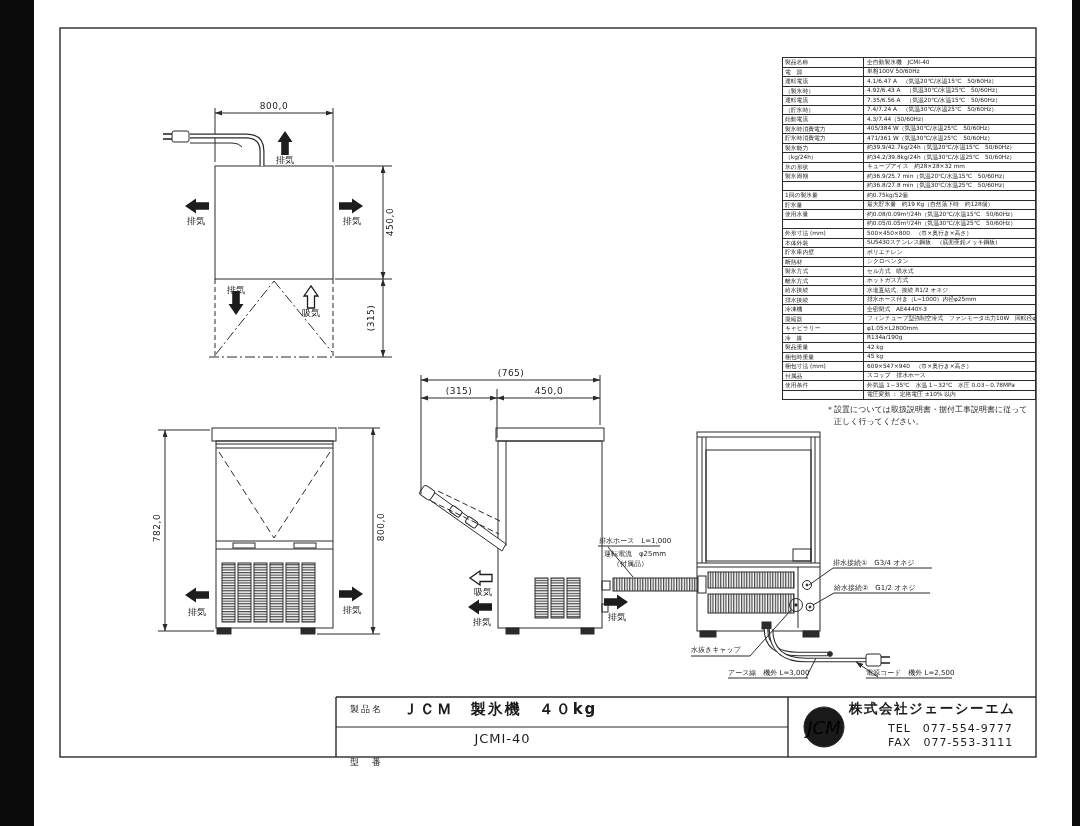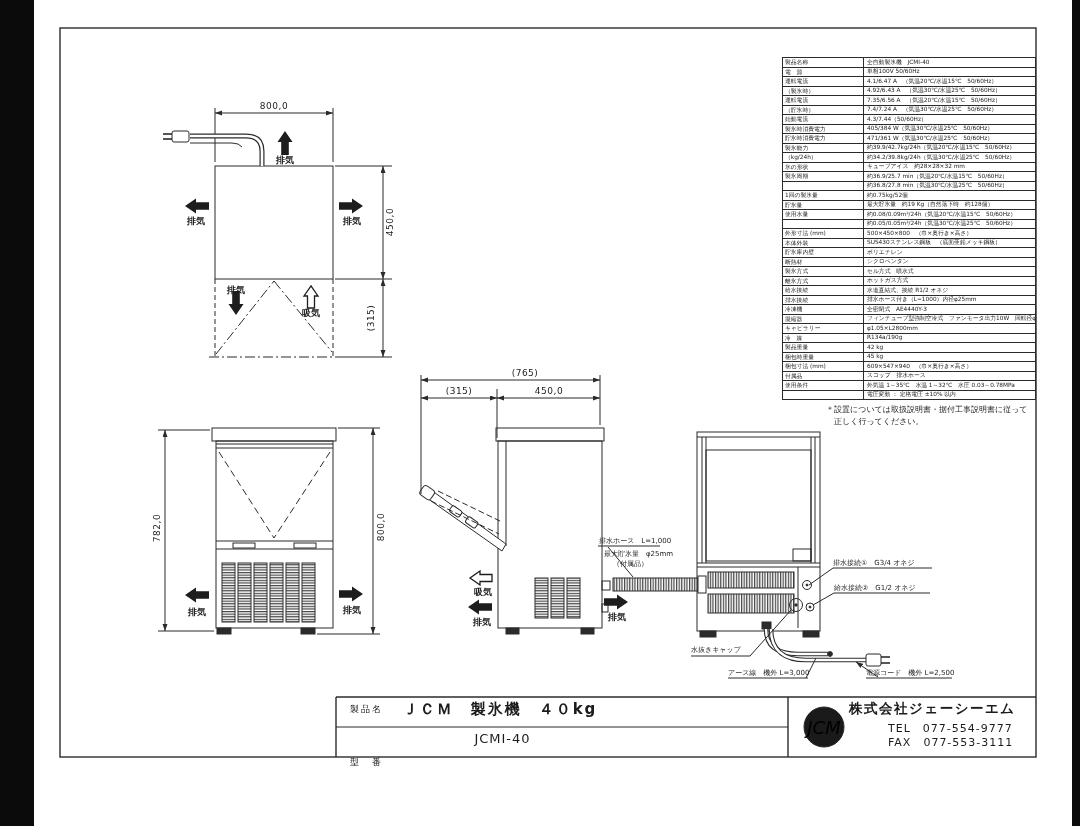--- a/index.html
+++ b/index.html
@@ -7,21 +7,21 @@
     width:1080px;height:826px;position:relative;background:#ffffff;
     font-family:"DejaVu Sans","Liberation Sans",sans-serif;color:#1c1c1c;
     overflow:hidden;
   }
   .edge{position:absolute;top:0;height:826px;background:#0b0b0b;}
   #edgeL{left:0;width:34px;}
   #edgeR{right:0;width:8px;}
   svg{position:absolute;left:0;top:0;}
   .dim{position:absolute;font-size:9px;white-space:nowrap;transform:translate(-50%,-50%);letter-spacing:.5px;}
   .rot{transform:translate(-50%,-50%) rotate(-90deg);}
-  .lbl{position:absolute;font-size:9px;font-weight:700;white-space:nowrap;transform:translate(-50%,-50%);}
+  .lbl{position:absolute;font-size:9px;font-weight:400;white-space:nowrap;transform:translate(-50%,-50%);}
   .ann{position:absolute;font-size:7px;white-space:nowrap;}
   #spec{position:absolute;left:782px;top:57px;width:254px;height:343px;border:1px solid #2b2b2b;
     display:flex;flex-direction:column;box-sizing:border-box;background:#fff;}
   .srow{flex:1;display:flex;border-bottom:1px solid #2b2b2b;min-height:0;align-items:center;}
   .srow:last-child{border-bottom:none;}
   .sl{width:76px;align-self:stretch;border-right:1px solid #2b2b2b;padding:0 2px;font-size:5.8px;
     line-height:9.2px;overflow:hidden;white-space:nowrap;}
   .sv{flex:1;padding:0 1px 0 3px;font-size:5.8px;line-height:9.2px;overflow:hidden;white-space:nowrap;}
   #notes{position:absolute;left:826px;top:404px;width:202px;font-size:8px;line-height:11.5px;}
   .note{margin-bottom:7px;text-indent:-8px;padding-left:8px;}
@@ -232,25 +232,25 @@
 <div class="lbl" style="left:196px;top:221px">排気</div>
 <div class="lbl" style="left:352px;top:221px">排気</div>
 <div class="lbl" style="left:236px;top:290px">排気</div>
 <div class="lbl" style="left:311px;top:313px">吸気</div>
 
 <div class="dim rot" style="left:157px;top:528px">782,0</div>
 <div class="dim rot" style="left:381px;top:527px">800,0</div>
 <div class="lbl" style="left:197px;top:612px">排気</div>
 <div class="lbl" style="left:352px;top:610px">排気</div>
 
-<div class="dim" style="left:525px;top:373px">(765)</div>
+<div class="dim" style="left:511px;top:373px">(765)</div>
 <div class="dim" style="left:459px;top:391px">(315)</div>
 <div class="dim" style="left:549px;top:391px">450,0</div>
 <div class="ann" style="left:599px;top:536px">排水ホース　L=1,000</div>
-<div class="ann" style="left:604px;top:549px">最大貯氷量　φ25mm</div>
+<div class="ann" style="left:604px;top:549px">運転電流　φ25mm</div>
 <div class="ann" style="left:613px;top:559px">（付属品）</div>
 <div class="lbl" style="left:483px;top:592px">吸気</div>
 <div class="lbl" style="left:482px;top:622px">排気</div>
 <div class="lbl" style="left:617px;top:617px">排気</div>
 
 <div class="ann" style="left:833px;top:558px">排水接続①　G3/4 オネジ</div>
 <div class="ann" style="left:834px;top:583px">給水接続②　G1/2 オネジ</div>
 <div class="ann" style="left:691px;top:645px">水抜きキャップ</div>
 <div class="ann" style="left:728px;top:668px">アース線　機外 L=3,000</div>
 <div class="ann" style="left:866px;top:668px">電源コード　機外 L=2,500</div>

